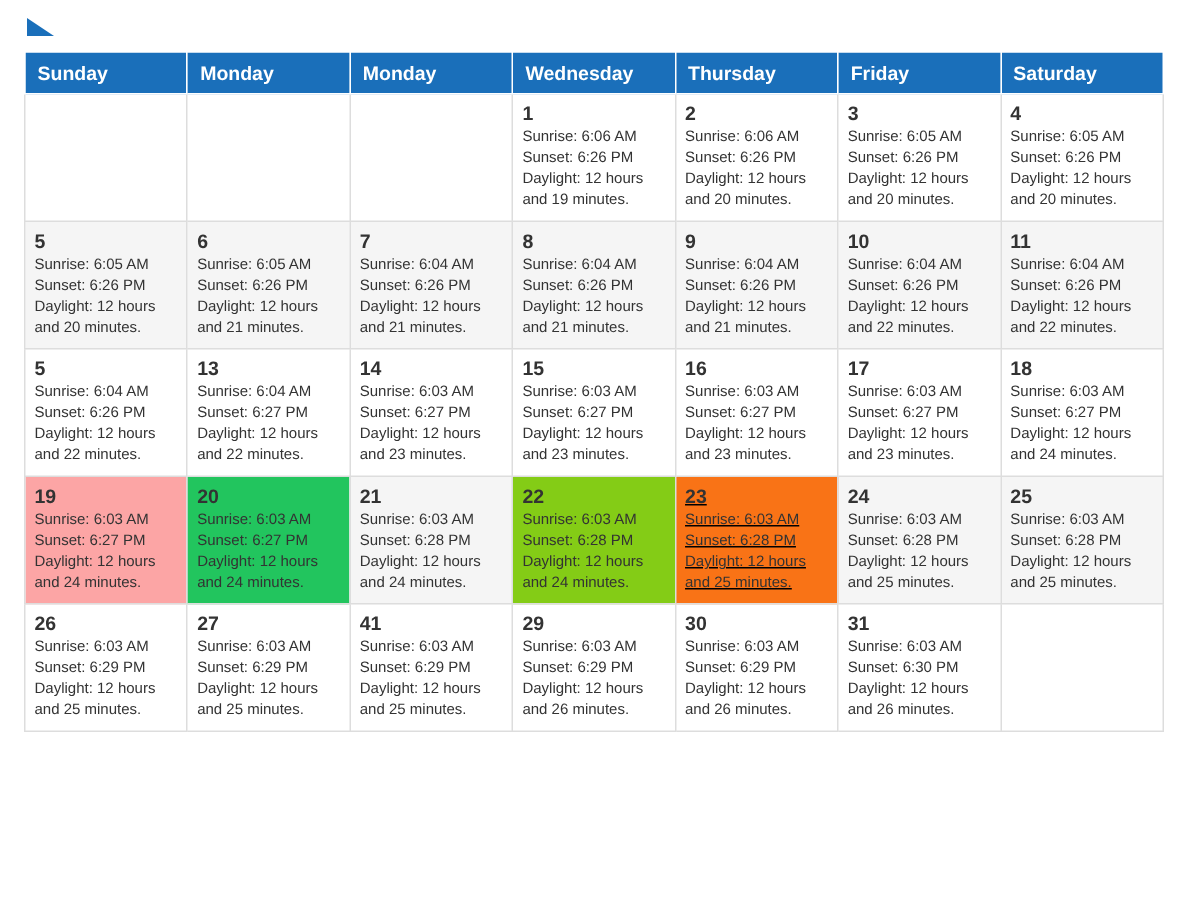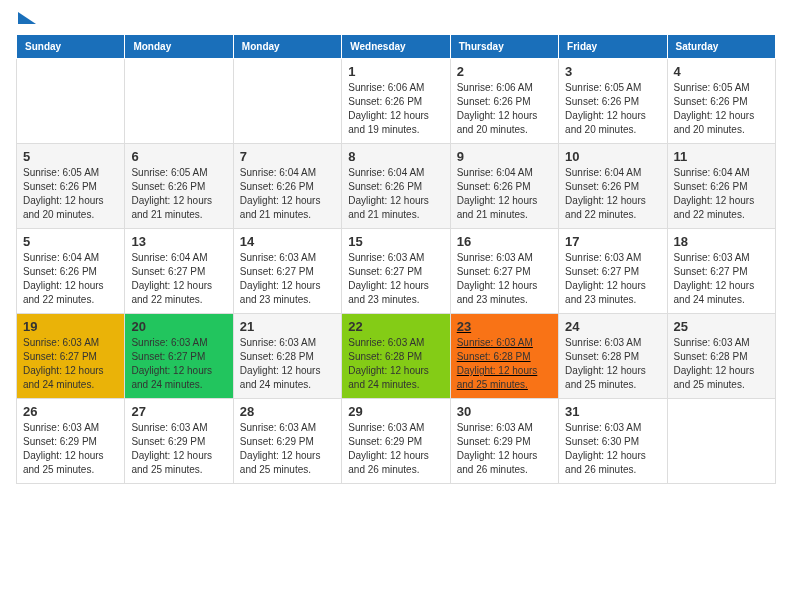--- a/index.html
+++ b/index.html
@@ -59,21 +59,21 @@
     .calendar {
       width: 100%;
       border-collapse: collapse;
       font-size: 11px;
     }
     .calendar th {
       background-color: #1a6fba;
       color: #fff;
       text-align: left;
       padding: 6px 8px;
-      font-size: 10px;
+      font-size: 13px;
       border: 1px solid #fff;
     }
     .calendar td {
       vertical-align: top;
       padding: 5px 6px;
       border: 1px solid #ddd;
       width: calc(100% / 7);
       min-height: 70px;
       height: 85px;
       background: #fff;
@@ -255,21 +255,21 @@
         </td>
         <td>
           <div class="day-number">18</div>
           <div class="day-info" style="white-space: pre-line;">Sunrise: 6:03 AM
 Sunset: 6:27 PM
 Daylight: 12 hours
 and 24 minutes.</div>
         </td>
       </tr>
       <tr>
-        <td style="background: #eab308;">
+        <td style="background: #fca5a5;">
           <div class="day-number">19</div>
           <div class="day-info" style="white-space: pre-line;">Sunrise: 6:03 AM
 Sunset: 6:27 PM
 Daylight: 12 hours
 and 24 minutes.</div>
         </td>
         <td style="background: #22c55e;">
           <div class="day-number">20</div>
           <div class="day-info" style="white-space: pre-line;">Sunrise: 6:03 AM
 Sunset: 6:27 PM
@@ -321,21 +321,21 @@
 and 25 minutes.</div>
         </td>
         <td>
           <div class="day-number">27</div>
           <div class="day-info" style="white-space: pre-line;">Sunrise: 6:03 AM
 Sunset: 6:29 PM
 Daylight: 12 hours
 and 25 minutes.</div>
         </td>
         <td>
-          <div class="day-number">28</div>
+          <div class="day-number">41</div>
           <div class="day-info" style="white-space: pre-line;">Sunrise: 6:03 AM
 Sunset: 6:29 PM
 Daylight: 12 hours
 and 25 minutes.</div>
         </td>
         <td>
           <div class="day-number">29</div>
           <div class="day-info" style="white-space: pre-line;">Sunrise: 6:03 AM
 Sunset: 6:29 PM
 Daylight: 12 hours

